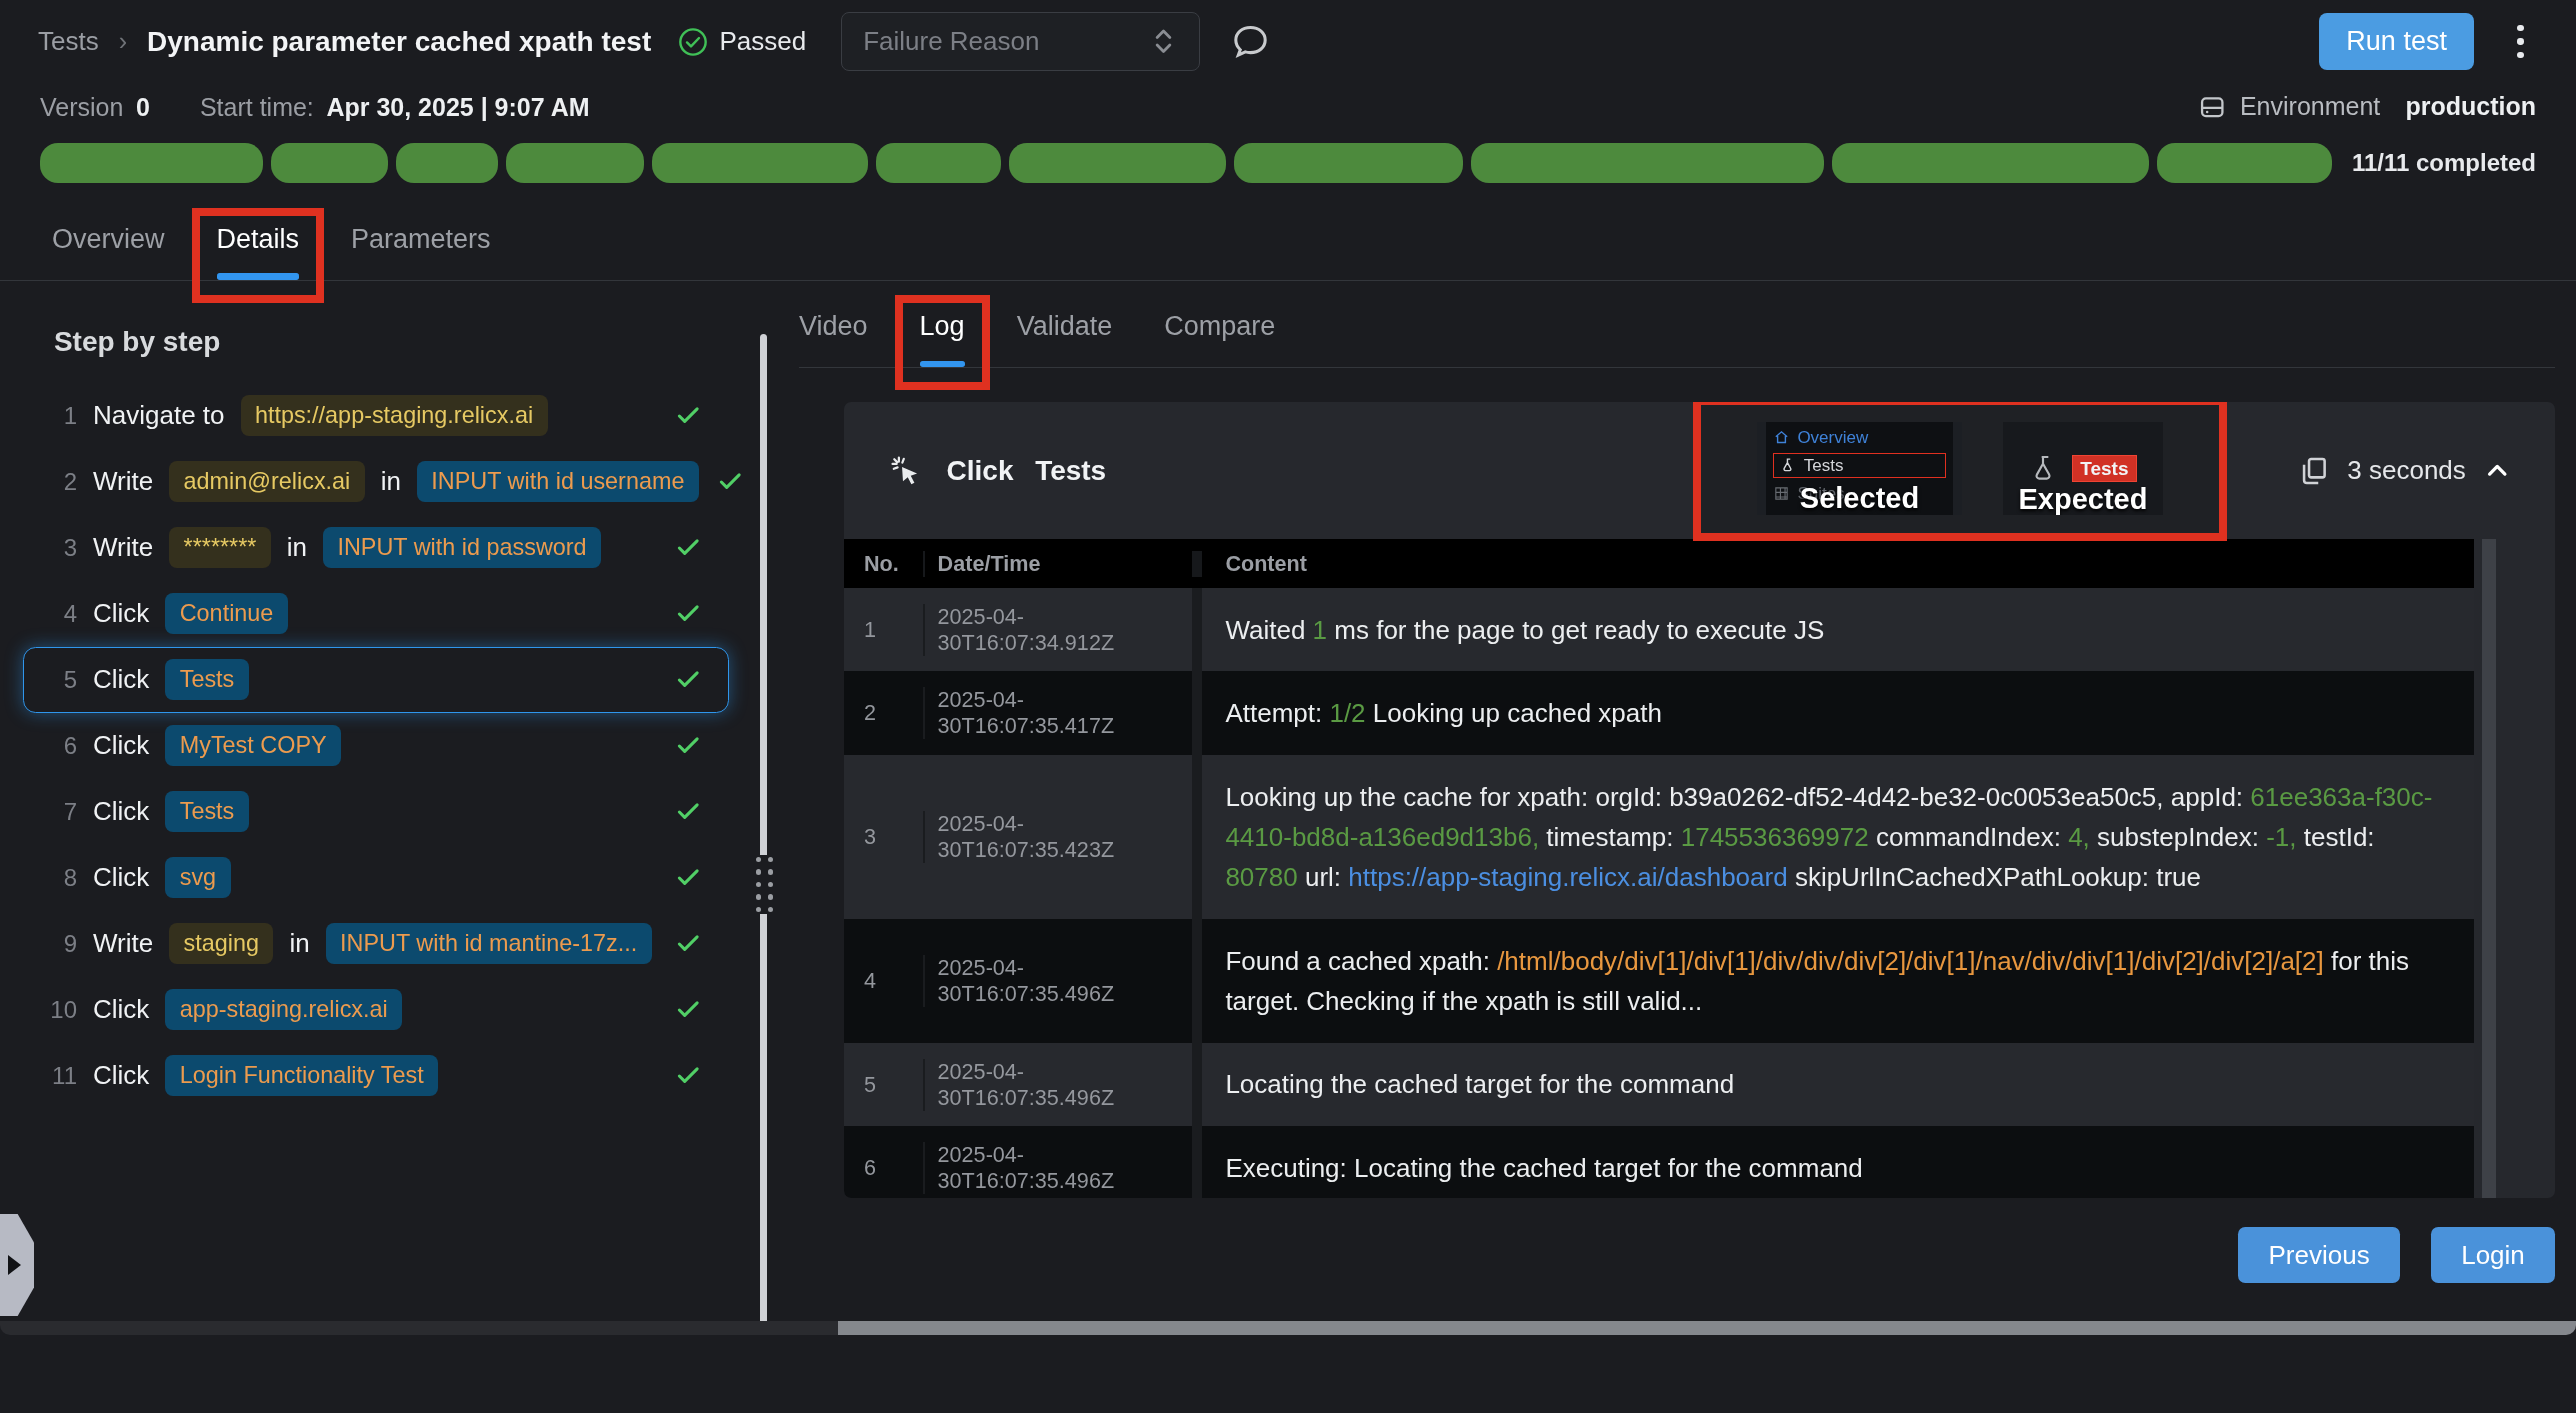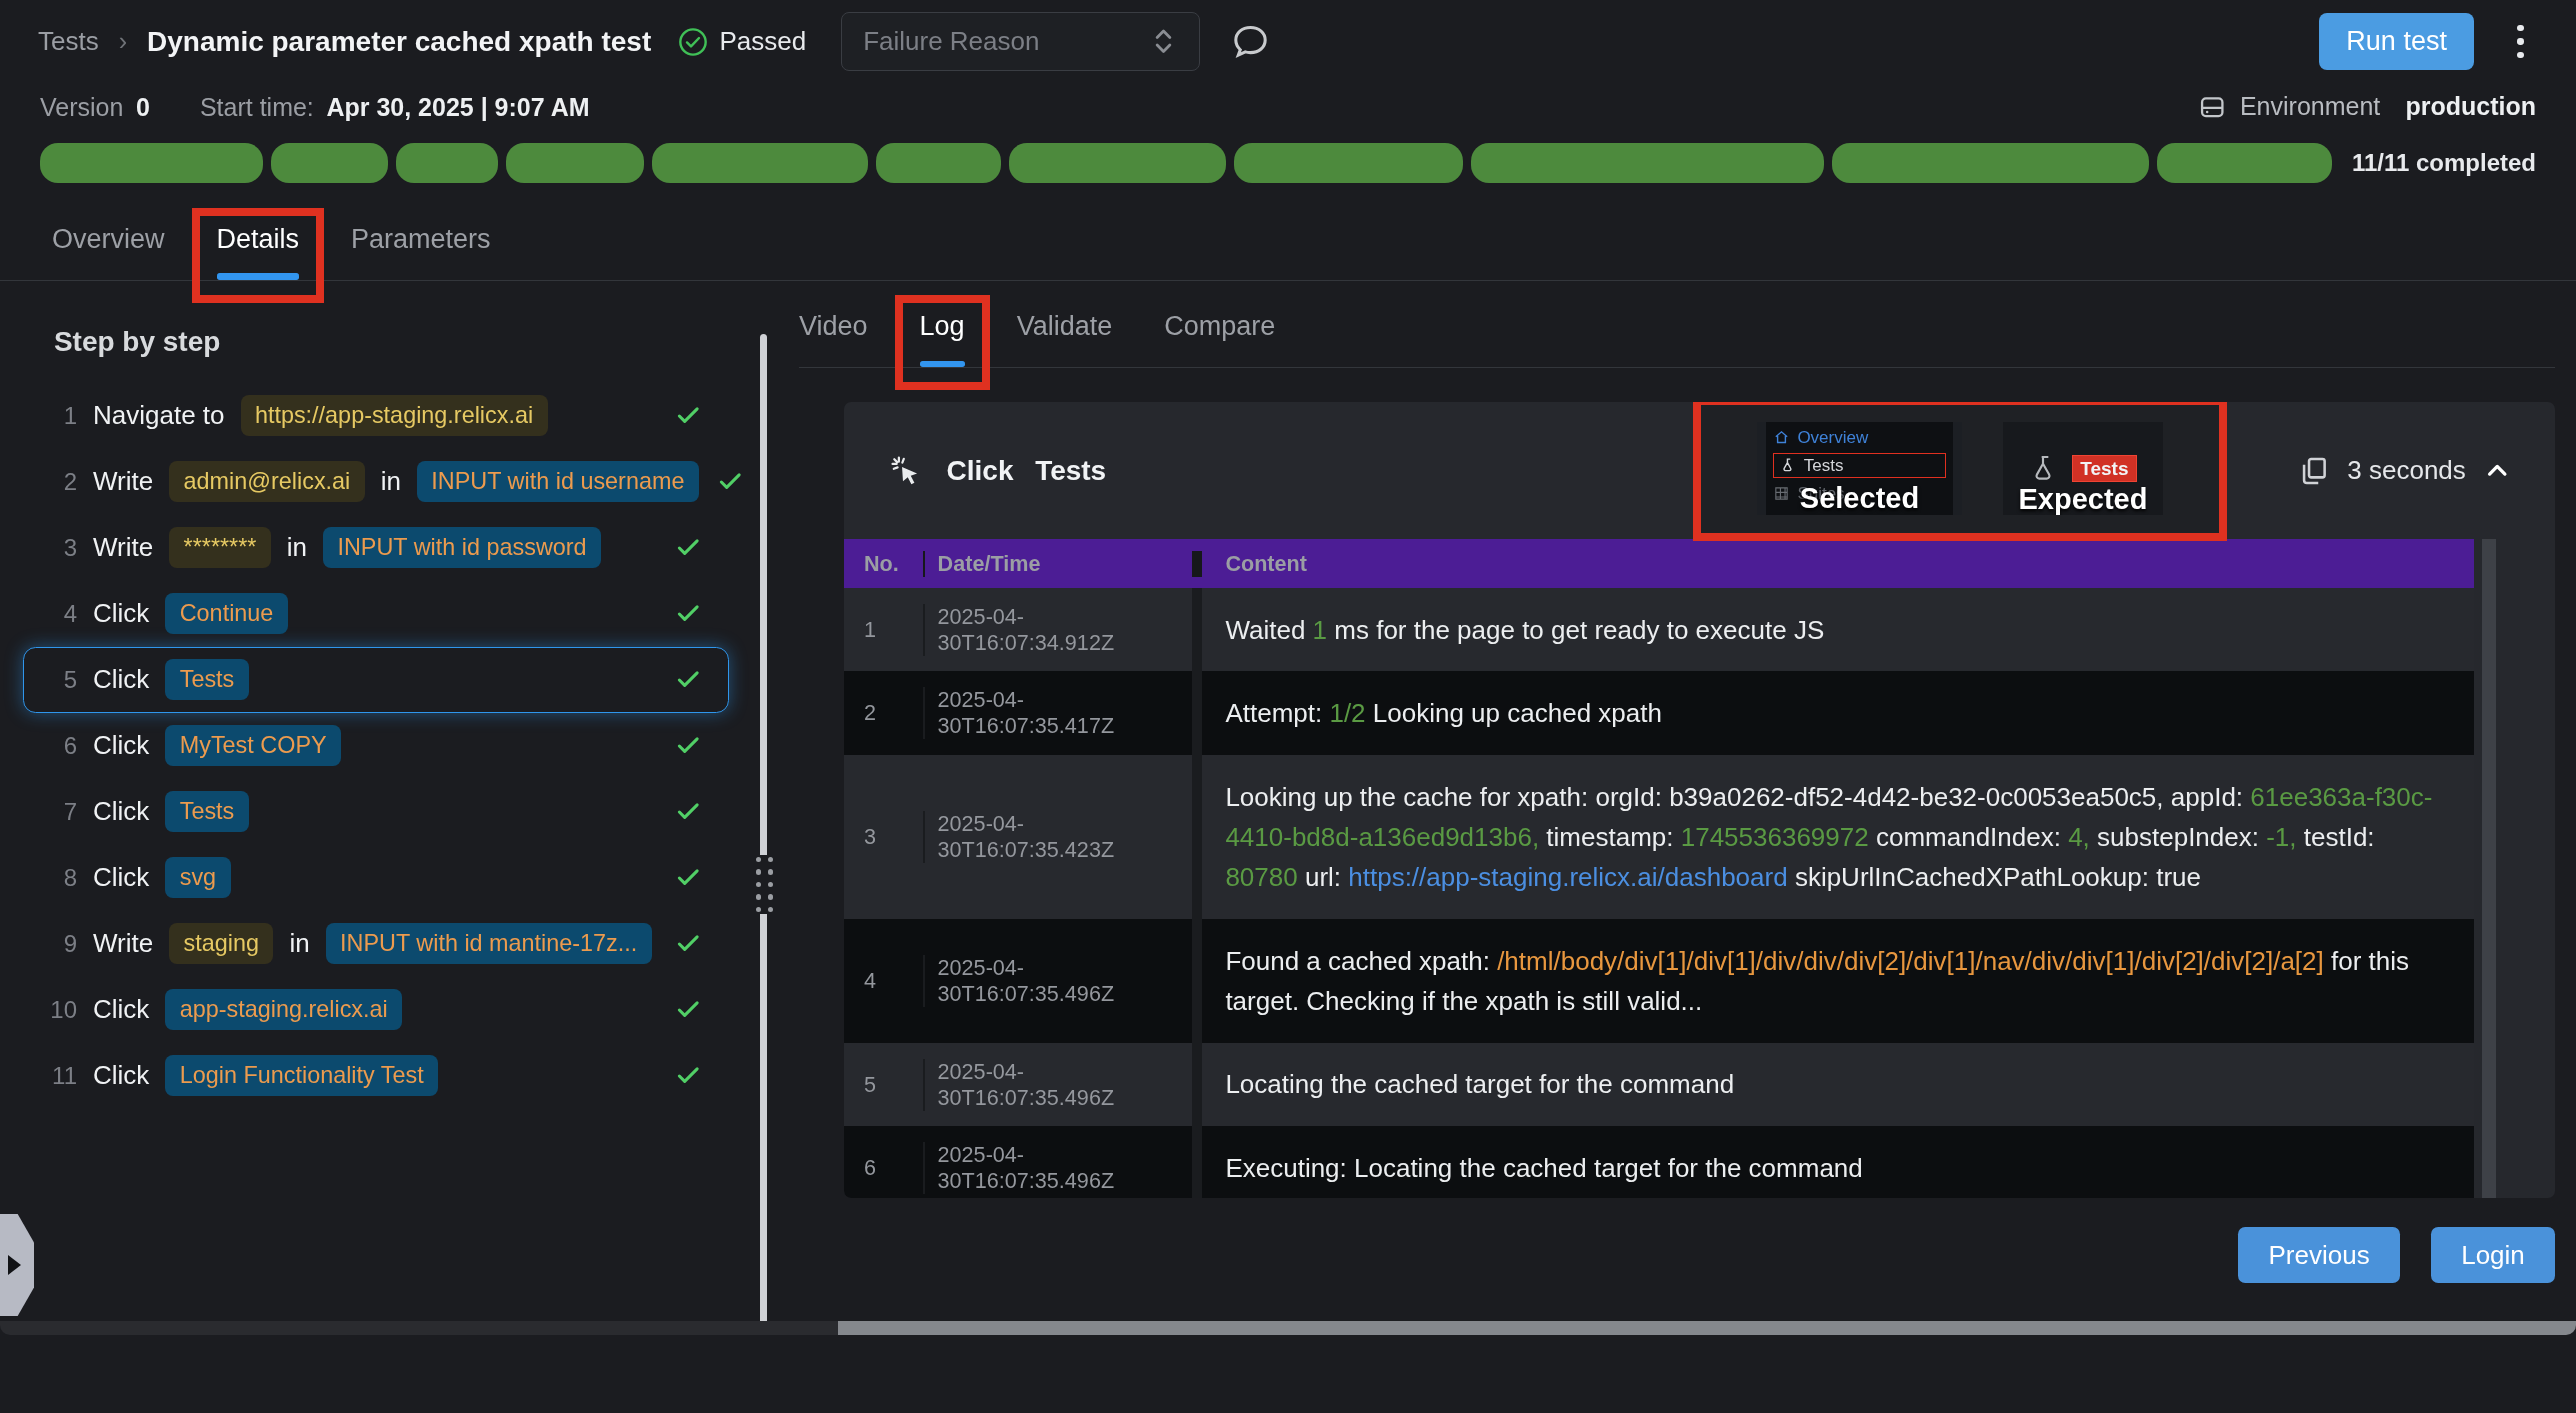--- a/index.html
+++ b/index.html
@@ -76,21 +76,21 @@
   .mini-row { display:flex; align-items:center; gap:7.2px; font-size:17px; }
   .mini-row.active { color:#3f82d8; }
   .mini-row.highlighted { color:#d4d6da; border:1.8px solid #e03020; padding:1.8px 5.4px; }
   .mini-row.dimmed { color:#686c72; }
   .red-chip { background:#d13125; border:1.8px solid #ef4433; color:#f2f3f5; font-size:19px; font-weight:600; padding:1.8px 7.2px; }
   .thumb-label { position:absolute; left:0; bottom:0; width:100%; text-align:center; font-weight:700; font-size:29px; color:#fff; text-shadow:0 1.8px 3.6px #000; }
   .expected-thumb .thumb-label { bottom:-0.9px; }
 
   
   .log-table { width:calc(100% - 81px); }
-  .t-head { display:flex; background:#4c1d95; height:49px; align-items:center; font-size:21.6px; font-weight:700; color:#9b9ea4; }
+  .t-head { display:flex; background:#000000; height:49px; align-items:center; font-size:21.6px; font-weight:700; color:#9b9ea4; }
   .c-no { width:79px; padding-left:20px; flex-shrink:0; }
   .c-time { width:269px; padding-left:12.6px; flex-shrink:0; border-left:2.7px solid #16181b; }
   .c-content { flex:1; padding-left:23.4px; padding-right:27px; border-left:10.8px solid #16181b; }
   .t-row { display:flex; align-items:center; }
   .t-row.light { background:#27292e; }
   .t-row.dark { background:#0c0e10; }
   .t-row .c-no, .t-row .c-time { color:#94979d; font-size:21.6px; align-self:center; }
   .t-row .c-content { font-size:26px; color:#eceef0; line-height:1.55; padding-top:21.6px; padding-bottom:21.6px; }
   .t-row .c-time, .t-row .c-content { border-left-color:#1a1c1f; }
   .sp-green { color:#5a9a43; }

